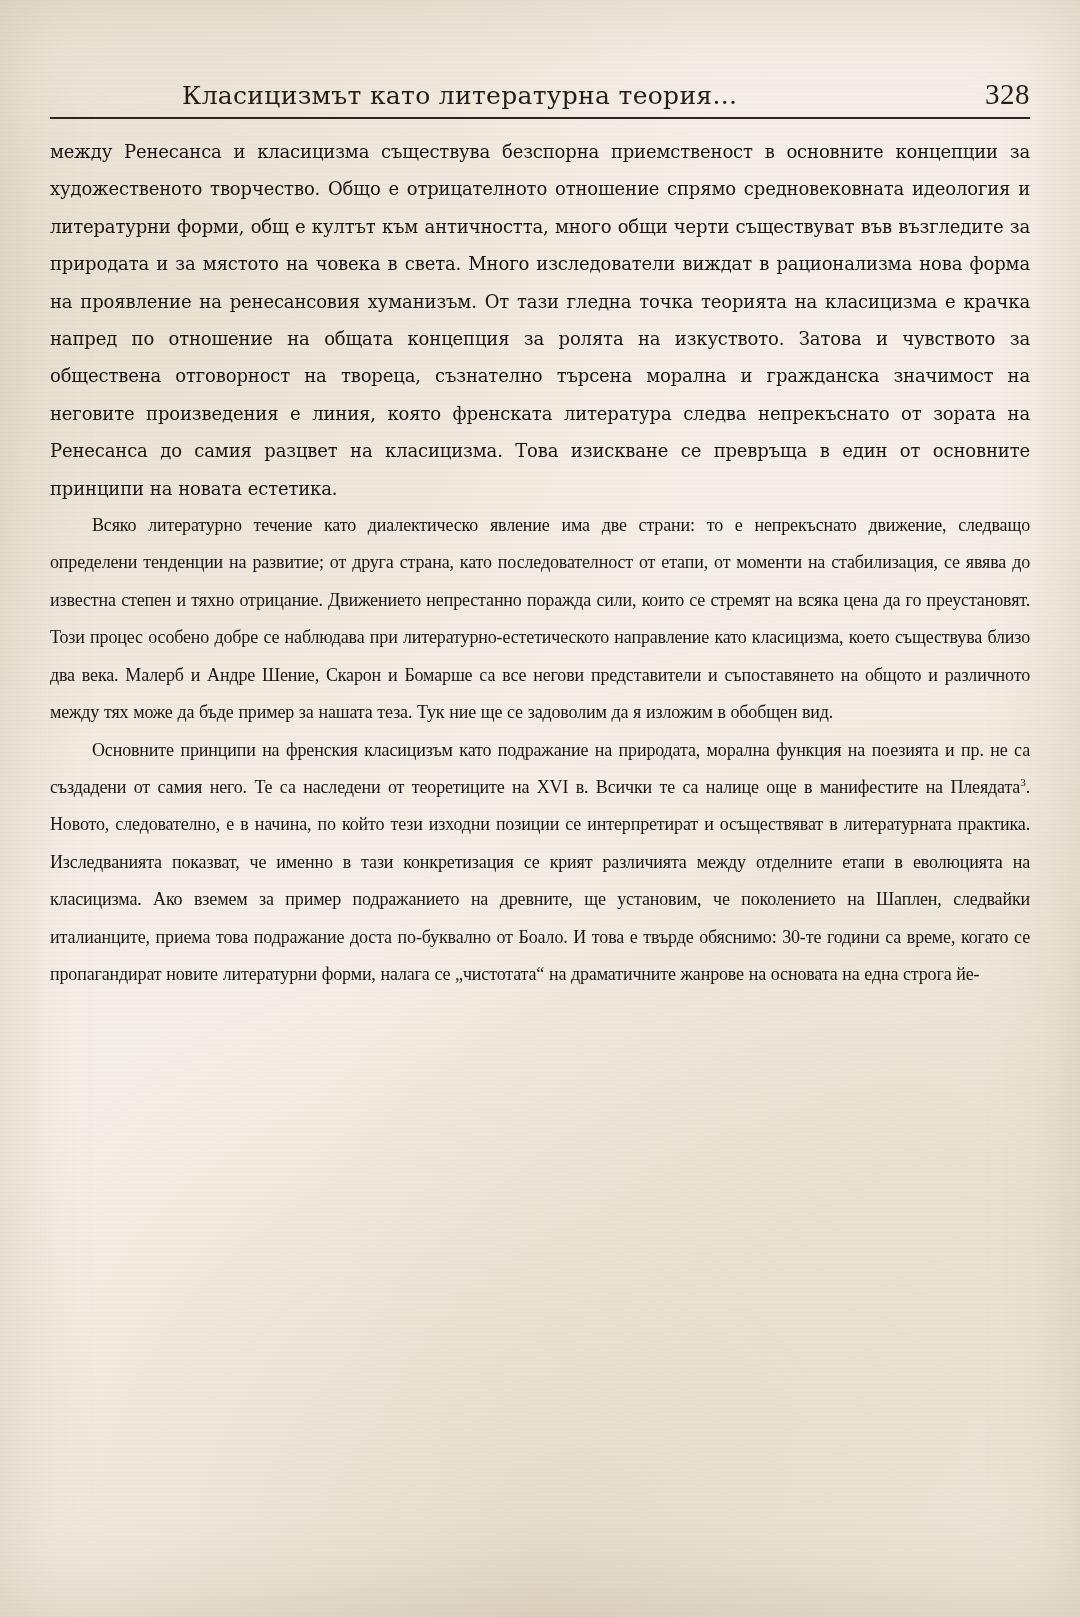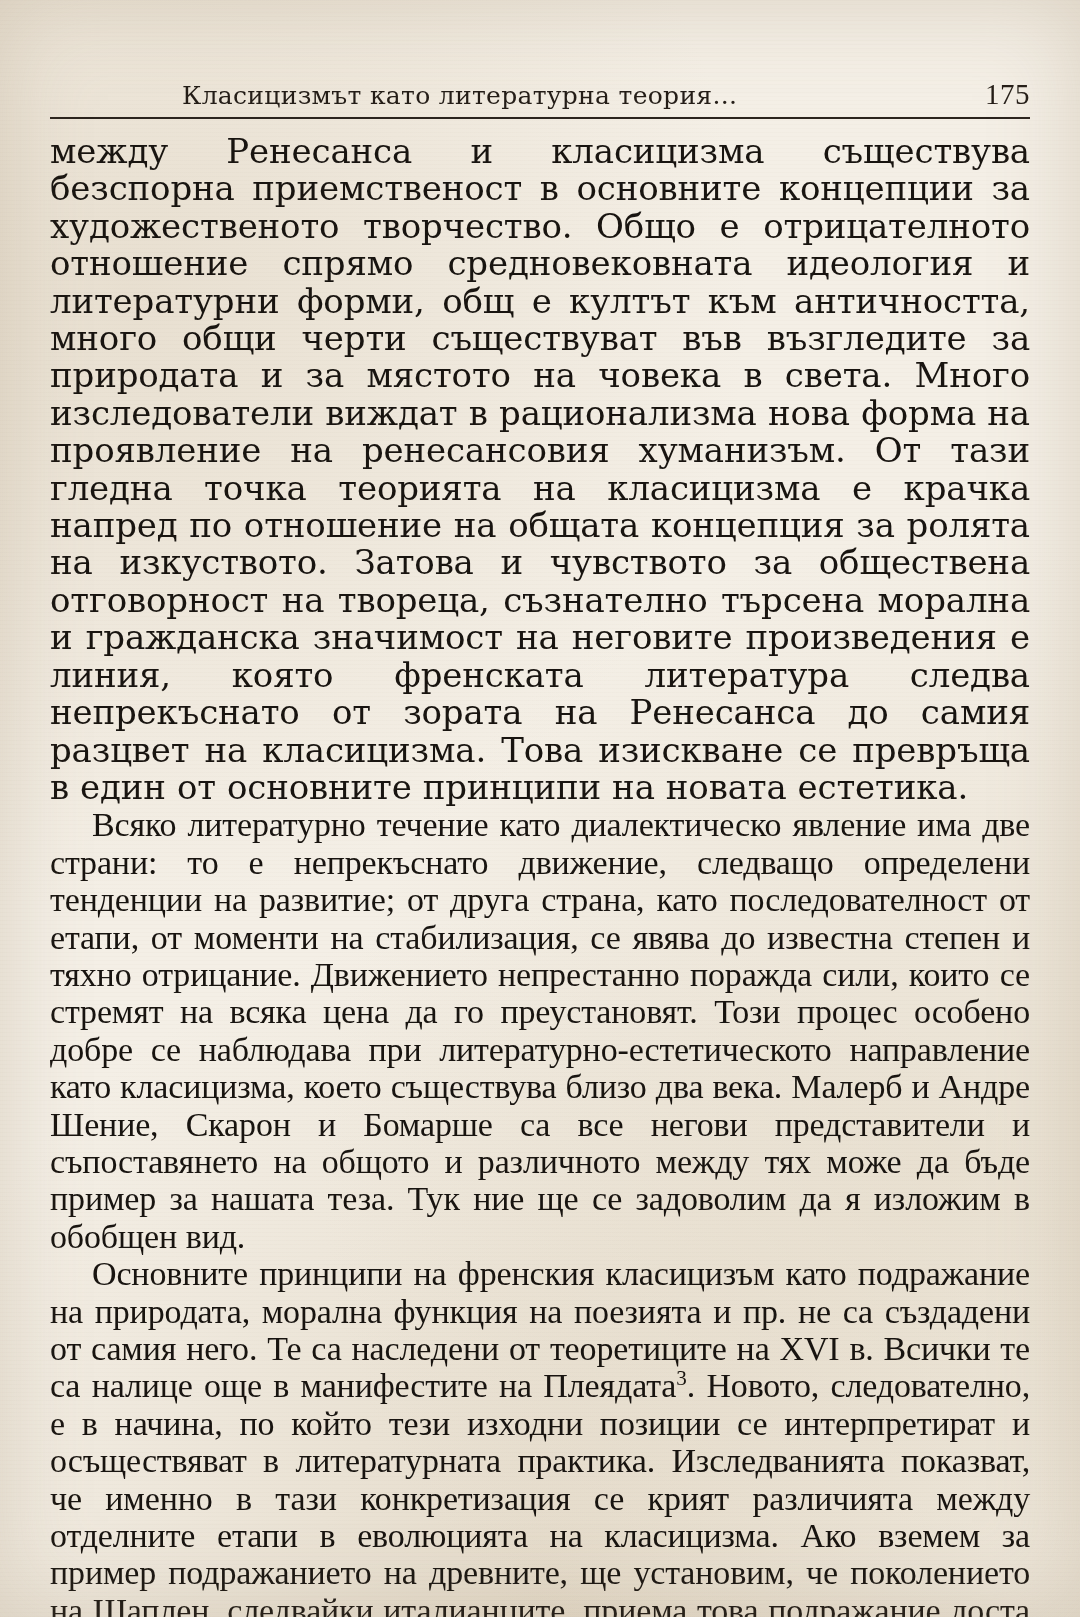--- a/index.html
+++ b/index.html
@@ -48,21 +48,21 @@
     font-family: "DejaVu Serif", "Liberation Serif", serif;
   }
   .folio {
     font-size: 29px;
     color: #241d17;
     font-family: "Liberation Serif", "DejaVu Serif", serif;
     letter-spacing: 0.5px;
   }
   .body-text p {
     margin: 0;
-    font-size: 34px;
+    font-size: 18px;
     line-height: 37.4px;
     text-align: justify;
     text-justify: inter-word;
     color: #181410;
     font-family: "DejaVu Serif", "Liberation Serif", serif;
     letter-spacing: -0.15px;
     word-spacing: 0.4px;
   }
   .body-text p.indent {
     text-indent: 42px;
@@ -93,21 +93,21 @@
 </style>
 </head>
 <body>
 
 <div class="page">
 
   <div class="content">
 
     <div class="header">
       <div class="running-title">Класицизмът като литературна теория...</div>
-      <div class="folio">175</div>
+      <div class="folio">328</div>
     </div>
 
     <div class="body-text">
       <p>между Ренесанса и класицизма съществува безспорна приемственост в основните концепции за художественото творчество. Общо е отрицателното отношение спрямо средновековната идеология и литературни форми, общ е култът към античността, много общи черти съществуват във възгледите за природата и за мястото на човека в света. Много изследователи виждат в рационализма нова форма на проявление на ренесансовия хуманизъм. От тази гледна точка теорията на класицизма е крачка напред по отношение на общата концепция за ролята на изкуството. Затова и чувството за обществена отговорност на твореца, съзнателно търсена морална и гражданска значимост на неговите произведения е линия, която френската литература следва непрекъснато от зората на Ренесанса до самия разцвет на класицизма. Това изискване се превръща в един от основните принципи на новата естетика.</p>
       <p class="indent">Всяко литературно течение като диалектическо явление има две страни: то е непрекъснато движение, следващо определени тенденции на развитие; от друга страна, като последователност от етапи, от моменти на стабилизация, се явява до известна степен и тяхно отрицание. Движението непрестанно поражда сили, които се стремят на всяка цена да го преустановят. Този процес особено добре се наблюдава при литературно-естетическото направление като класицизма, което съществува близо два века. Малерб и Андре Шение, Скарон и Бомарше са все негови представители и съпоставянето на общото и различното между тях може да бъде пример за нашата теза. Тук ние ще се задоволим да я изложим в обобщен вид.</p>
       <p class="indent"><span>Основните принципи на френския класицизъм като подражание на природата, морална функция на поезията и пр. не са създадени от самия него. Те са наследени от теоретиците на XVI в. Всички те са налице още в манифестите на Плеядата</span><sup>3</sup><span>. Новото, следователно, е в начина, по който тези изходни позиции се интерпретират и осъществяват в литературната практика. Изследванията показват, че именно в тази конкретизация се крият различията между отделните етапи в еволюцията на класицизма. Ако вземем за пример подражанието на древните, ще установим, че поколението на Шаплен, следвайки италианците, приема това подражание доста по-буквално от Боало. И това е твърде обяснимо: 30-те години са време, когато се пропагандират новите литературни форми, налага се „чистотата“ на драматичните жанрове на основата на една строга йе-</span></p>
     </div>
 
   </div>
 

